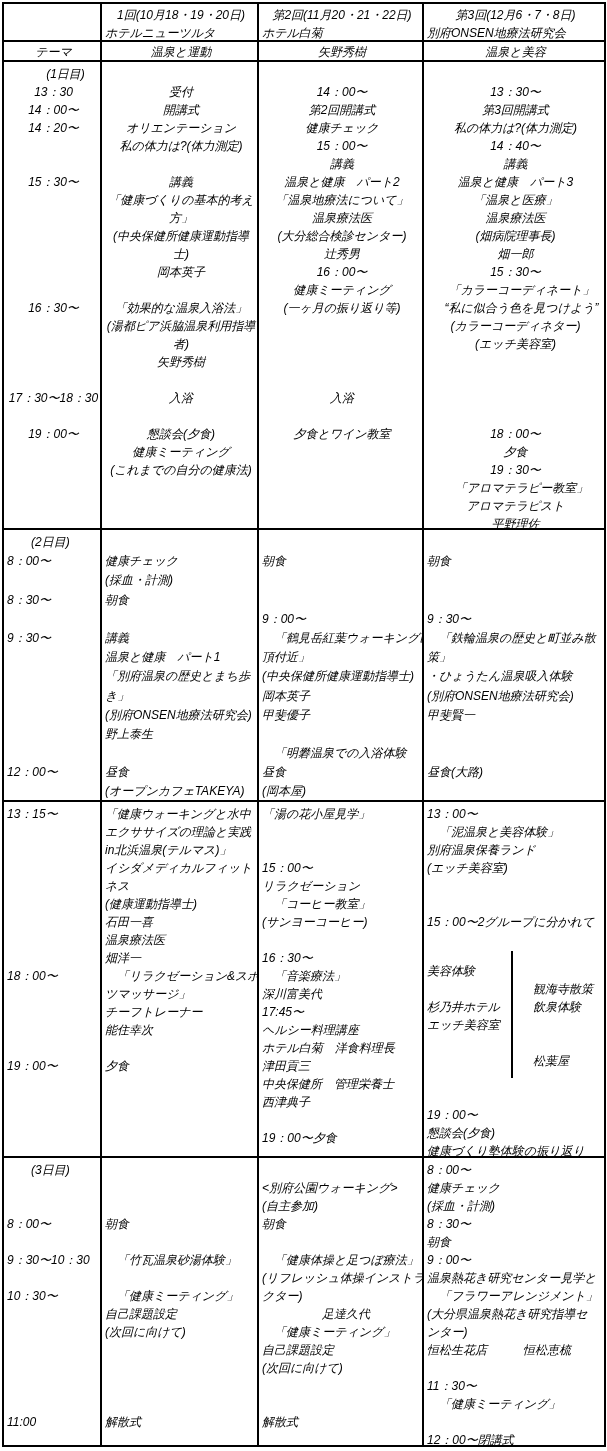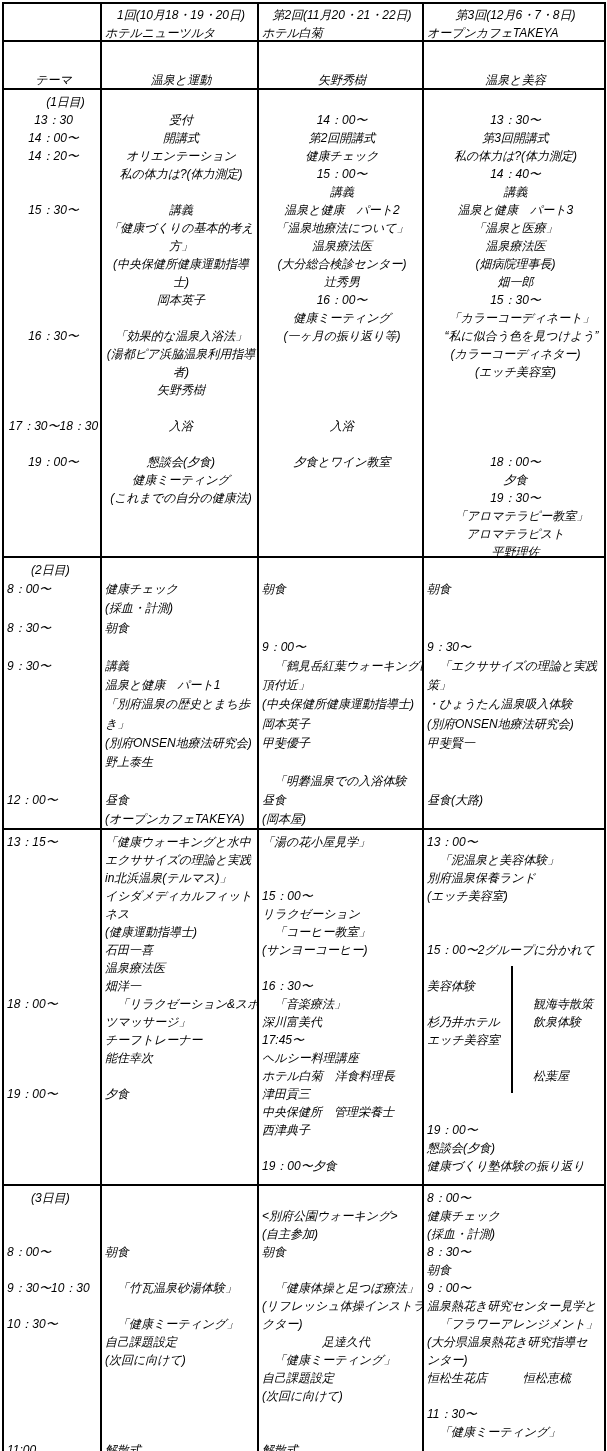--- a/index.html
+++ b/index.html
@@ -4,29 +4,29 @@
 <style>
   html,body{margin:0;padding:0;background:#ffffff;}
   body{width:607px;height:1451px;}
   .page{position:relative;width:607px;height:1451px;background:#fff;color:#000;
         font-family:"Liberation Sans",sans-serif;font-size:12px;font-style:italic;}
   table.sched{position:absolute;left:2px;top:2px;width:602px;
               border-collapse:collapse;table-layout:fixed;}
   td{border:2px solid #000;vertical-align:top;padding:0;}
   .box{overflow:hidden;padding:3px 0 0 3px;}
   .r-header .box{height:34px;padding-top:2px;}
-  .r-theme  .box{height:17px;padding-top:1px;margin-top:28px;}
+  .r-theme  .box{height:17px;padding-top:1px;}
   .r-day1   .box{height:463px;text-align:center;}
   .r-day2a  .box{height:267px;}
   .r-day2b  .box{height:351px;}
   .r-day3   .box{height:284px;}
   .ln{height:18px;line-height:18px;white-space:pre;}
   .r-day2a .ln{height:19.2px;line-height:19.2px;}
   .c{text-align:center;}
-  .split{display:flex;position:relative;}
+  .split{display:flex;position:relative;margin-top:13px;}
   .split-l{width:84px;flex:none;}
   .split-r{flex:1;padding-left:22px;}
   .vline{position:absolute;left:84px;top:-11px;width:2px;height:127px;background:#000;}
 </style>
 </head>
 <body>
 
 <div class="page">
   <table class="sched">
     <colgroup>
@@ -49,21 +49,21 @@
           </td>
       <td>
             <div class="box">
         <div class="ln c">第2回(11月20・21・22日)</div>
         <div class="ln">ホテル白菊</div>
       </div>
           </td>
       <td>
             <div class="box">
         <div class="ln c">第3回(12月6・7・8日)</div>
-        <div class="ln">オープンカフェTAKEYA</div>
+        <div class="ln">別府ONSEN地療法研究会</div>
       </div>
           </td>
     </tr>
 
     <tr class="r-theme">
       <td>
             <div class="box c">
         <div class="ln c">テーマ</div>
       </div>
           </td>
@@ -248,21 +248,21 @@
               <div class="ln">(岡本屋)</div>
             </div>
           </td>
       <td>
             <div class="box">
               <div class="ln"></div>
               <div class="ln">朝食</div>
               <div class="ln"></div>
               <div class="ln"></div>
               <div class="ln">9：30〜</div>
-              <div class="ln">　「エクササイズの理論と実践</div>
+              <div class="ln">　「鉄輪温泉の歴史と町並み散</div>
               <div class="ln">策」</div>
               <div class="ln">・ひょうたん温泉吸入体験</div>
               <div class="ln">(別府ONSEN地療法研究会)</div>
               <div class="ln">甲斐賢一</div>
               <div class="ln"></div>
               <div class="ln"></div>
               <div class="ln">昼食(大路)</div>
             </div>
           </td>
     </tr>

